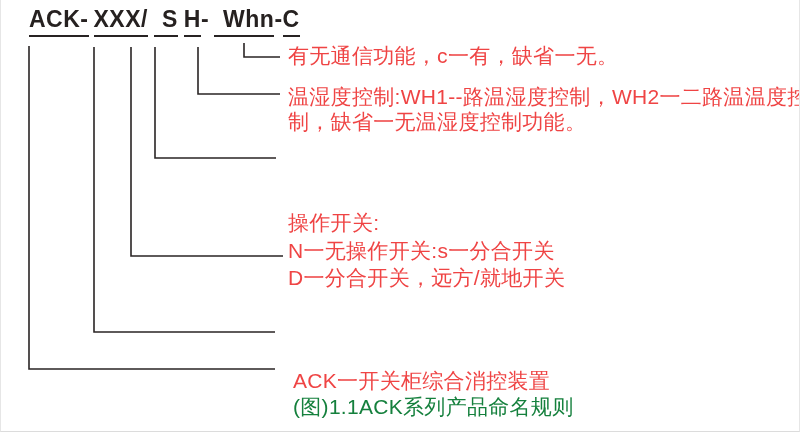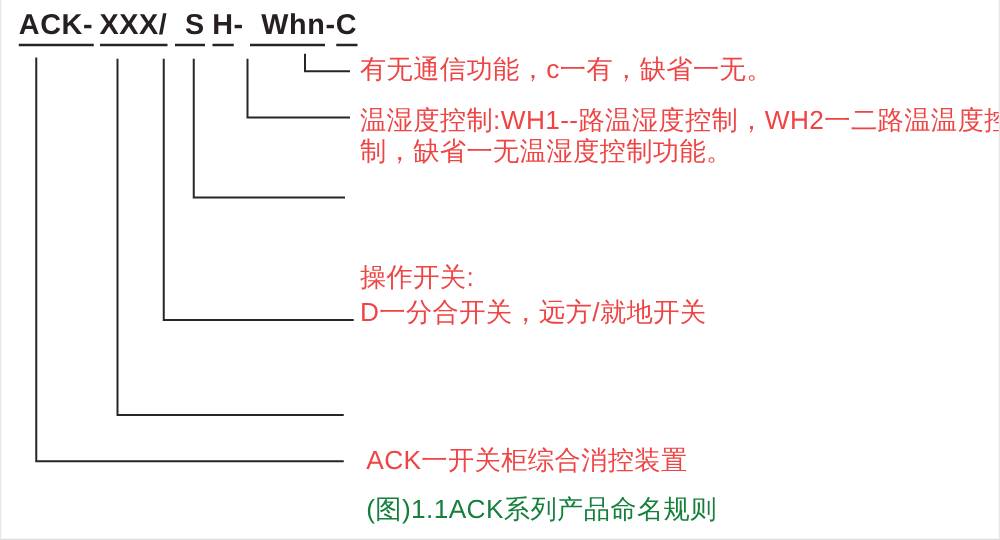--- a/index.html
+++ b/index.html
@@ -11,21 +11,21 @@
     font-family: "Liberation Sans", "DejaVu Sans", sans-serif;
     color: #282323;
     overflow: hidden;
     box-sizing: border-box;
     border-left: 1px solid #e6e6e6;
     border-right: 1px solid #e6e6e6;
     border-bottom: 1px solid #dcdcdc;
   }
   .code-row {
     position: absolute;
-    left: 14px;
+    left: 28px;
     top: 6px;
     font-size: 23px;
     font-weight: 700;
     letter-spacing: 0.5px;
     white-space: nowrap;
     color: #262120;
   }
   .code-row span { display: inline-block; }
   .u { border-bottom: 2px solid #282323; padding-bottom: 2px; }
   .m5 { margin-right: 5px; }
@@ -83,23 +83,24 @@
   </div>
 
   <div class="ann" style="top:84px">
     <div>温湿度控制:WH1--路温湿度控制，WH2一二路温温度控</div>
     <div>制，缺省一无温湿度控制功能。</div>
   </div>
 
 
   <div class="ann switch-block" style="top:187px">
     <div>操作开关:</div>
+    <div>N一无操作开关:s一分合开关</div>
     <div>D一分合开关，远方/就地开关</div>
   </div>
 
 
-  <div class="ann" style="top:356px;left:292px">
+  <div class="ann" style="top:368px;left:292px">
     <div>ACK一开关柜综合消控装置</div>
   </div>
 
   <div class="caption">(图)1.1ACK系列产品命名规则</div>
 
 </div>
 
 </body></html>

